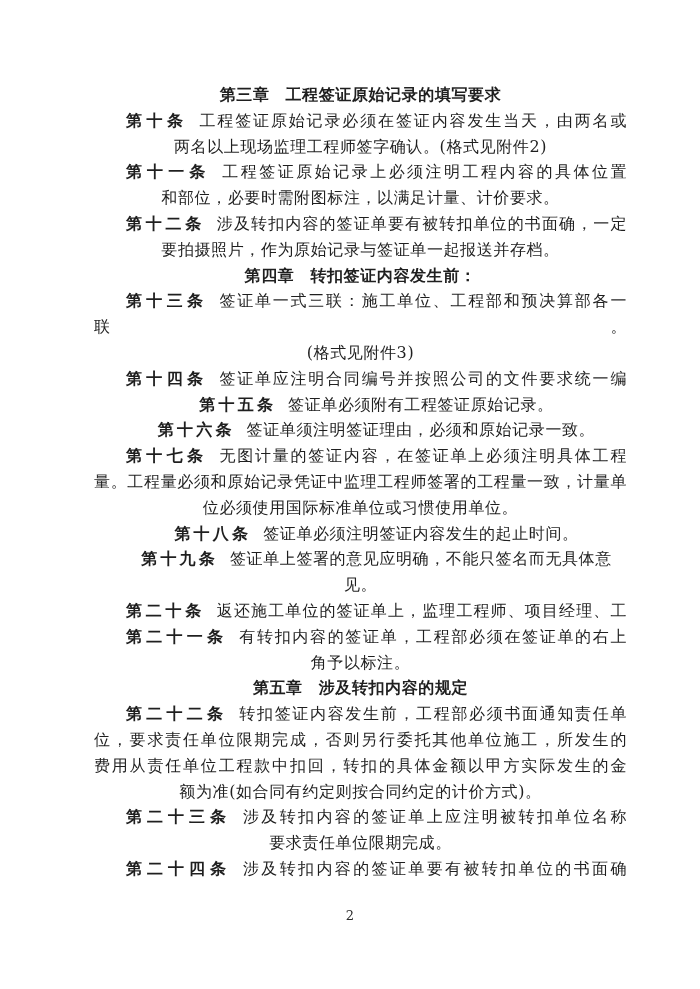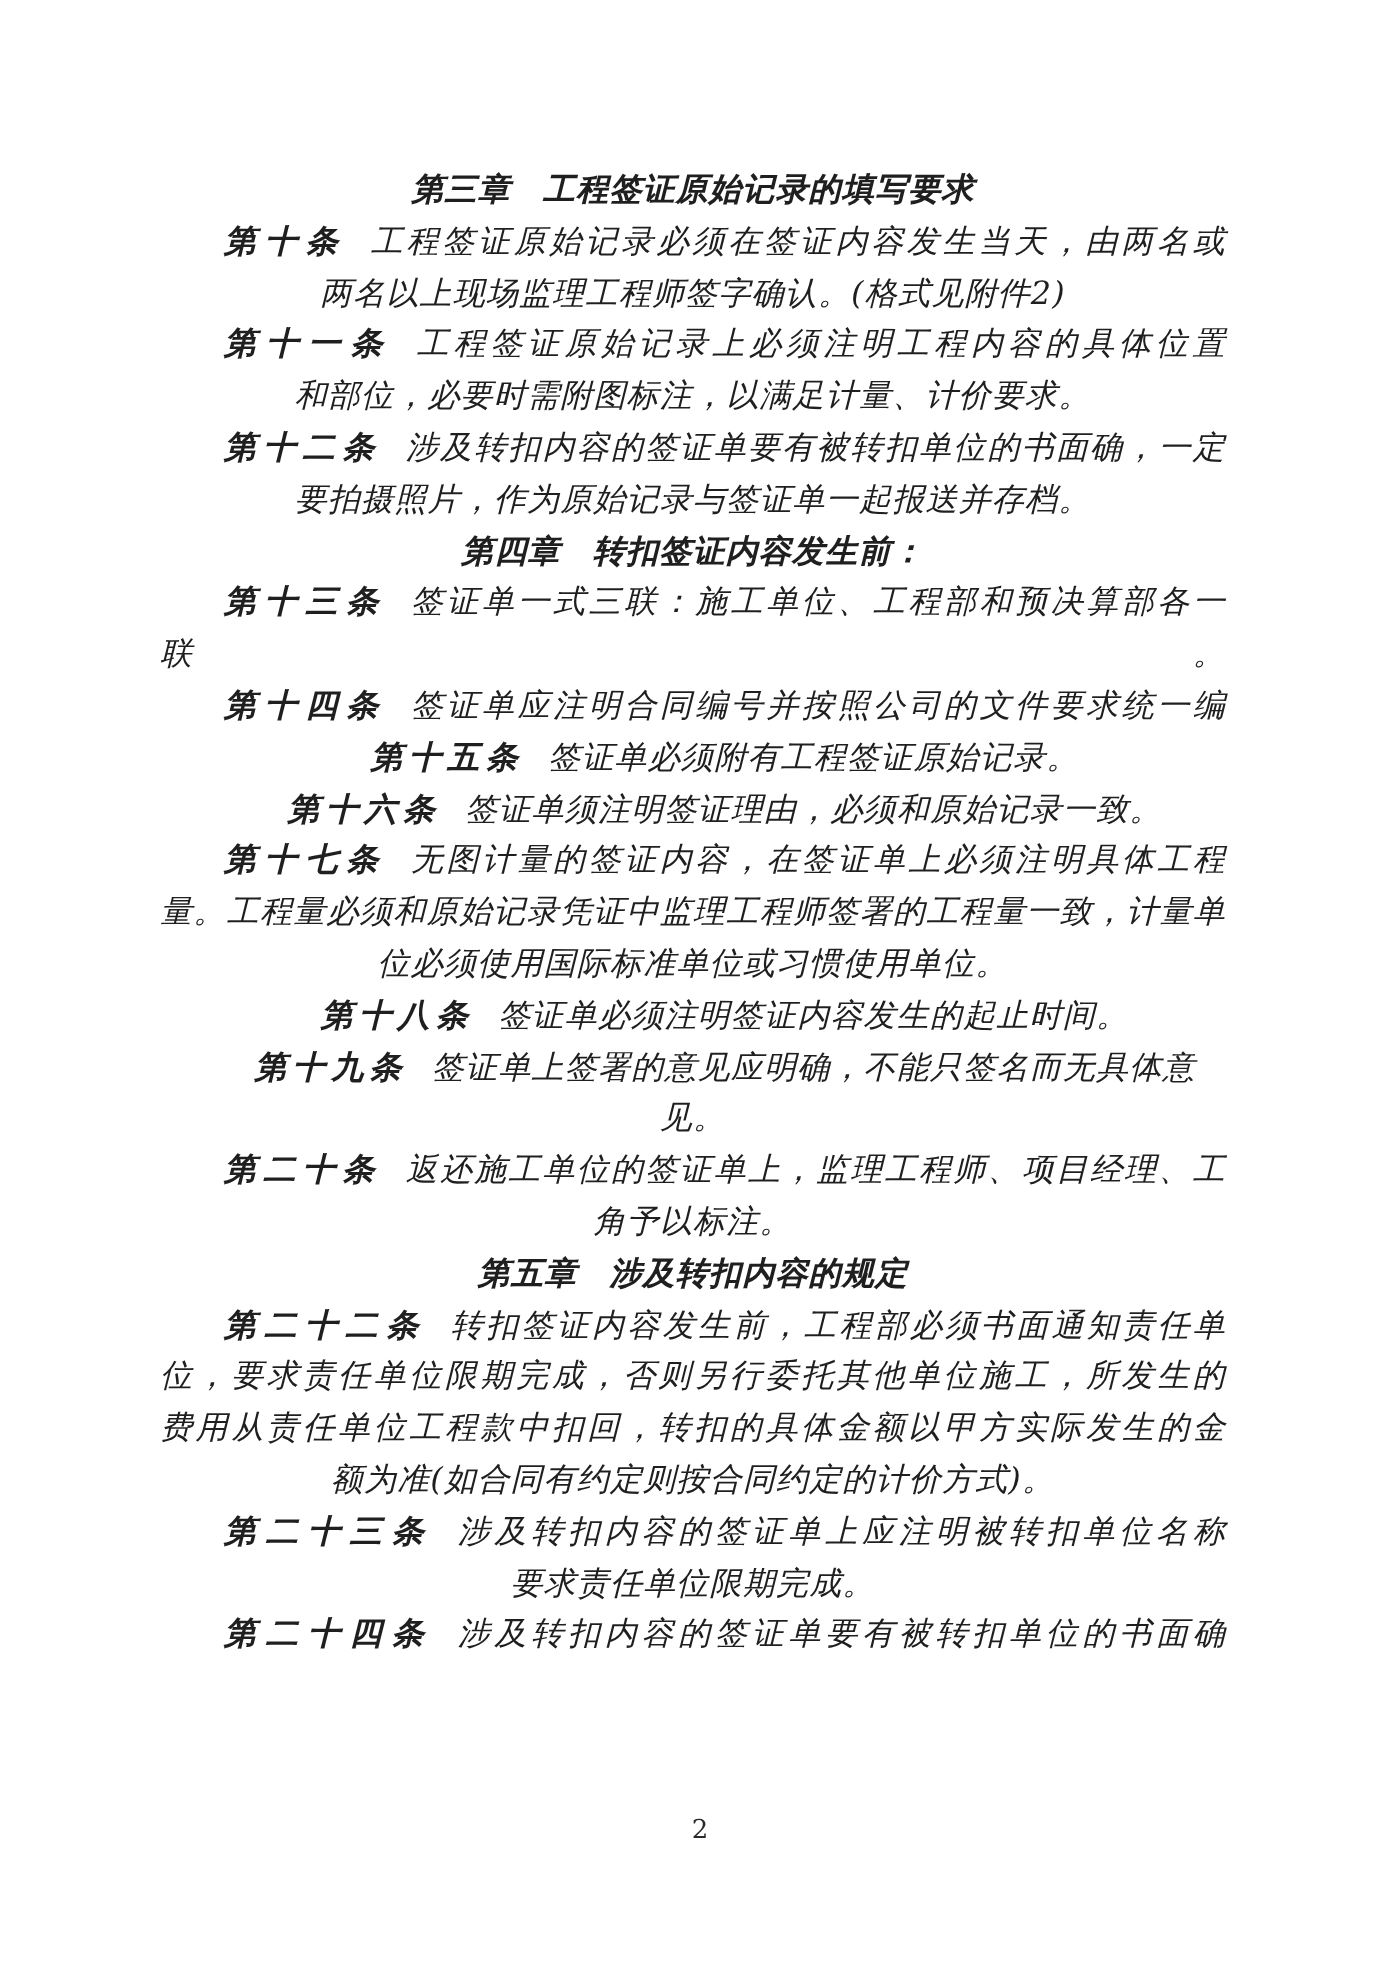--- a/index.html
+++ b/index.html
@@ -11,24 +11,23 @@
     position: relative;
     width: 700px;
     height: 989px;
     background: #ffffff;
     overflow: hidden;
     font-family: "DejaVu Serif", "Liberation Serif", serif;
     color: #1f1f1f;
   }
   .content {
     position: absolute;
-    left: 80px;
+    left: 94px;
     top: 82px;
     width: 533px;
-    font-style: italic;
   }
   .line {
     font-size: 16px;
     line-height: 25.8px;
     letter-spacing: 0.6px;
     text-align: center;
   }
   .line.full {
     text-align: justify;
     text-align-last: justify;
@@ -75,20 +74,21 @@
   <div class="line"><span class="atext">和部位，必要时需附图标注，以满足计量、计价要求。</span></div>
 
   <div class="line indent full"><span class="term">第十二条</span><span class="atext">涉及转扣内容的签证单要有被转扣单位的书面确，一定</span></div>
 
   <div class="line"><span class="atext">要拍摄照片，作为原始记录与签证单一起报送并存档。</span></div>
 
   <div class="line heading"><span class="term">第四章</span><span class="htitle">转扣签证内容发生前：</span></div>
 
   <div class="line indent full"><span class="term">第十三条</span><span class="atext">签证单一式三联：施工单位、工程部和预决算部各一联。</span></div>
 
+  <div class="line"><span class="atext">(格式见附件3)</span></div>
 
   <div class="line indent full"><span class="term">第十四条</span><span class="atext">签证单应注明合同编号并按照公司的文件要求统一编</span></div>
 
 
   <div class="line indent"><span class="term">第十五条</span><span class="atext">签证单必须附有工程签证原始记录。</span></div>
 
   <div class="line indent"><span class="term">第十六条</span><span class="atext">签证单须注明签证理由，必须和原始记录一致。</span></div>
 
   <div class="line indent full"><span class="term">第十七条</span><span class="atext">无图计量的签证内容，在签证单上必须注明具体工程</span></div>
 
@@ -96,20 +96,21 @@
 
   <div class="line"><span class="atext">位必须使用国际标准单位或习惯使用单位。</span></div>
 
   <div class="line indent"><span class="term">第十八条</span><span class="atext">签证单必须注明签证内容发生的起止时间。</span></div>
 
   <div class="line indent"><span class="term">第十九条</span><span class="atext">签证单上签署的意见应明确，不能只签名而无具体意见。</span></div>
 
   <div class="line indent full"><span class="term">第二十条</span><span class="atext">返还施工单位的签证单上，监理工程师、项目经理、工</span></div>
 
 
+  <div class="line indent full"><span class="term">第二十一条</span><span class="atext">有转扣内容的签证单，工程部必须在签证单的右上</span></div>
 
   <div class="line"><span class="atext">角予以标注。</span></div>
 
   <div class="line heading"><span class="term">第五章</span><span class="htitle">涉及转扣内容的规定</span></div>
 
   <div class="line indent full"><span class="term">第二十二条</span><span class="atext">转扣签证内容发生前，工程部必须书面通知责任单</span></div>
 
   <div class="line full"><span class="atext">位，要求责任单位限期完成，否则另行委托其他单位施工，所发生的</span></div>
 
   <div class="line full"><span class="atext">费用从责任单位工程款中扣回，转扣的具体金额以甲方实际发生的金</span></div>

